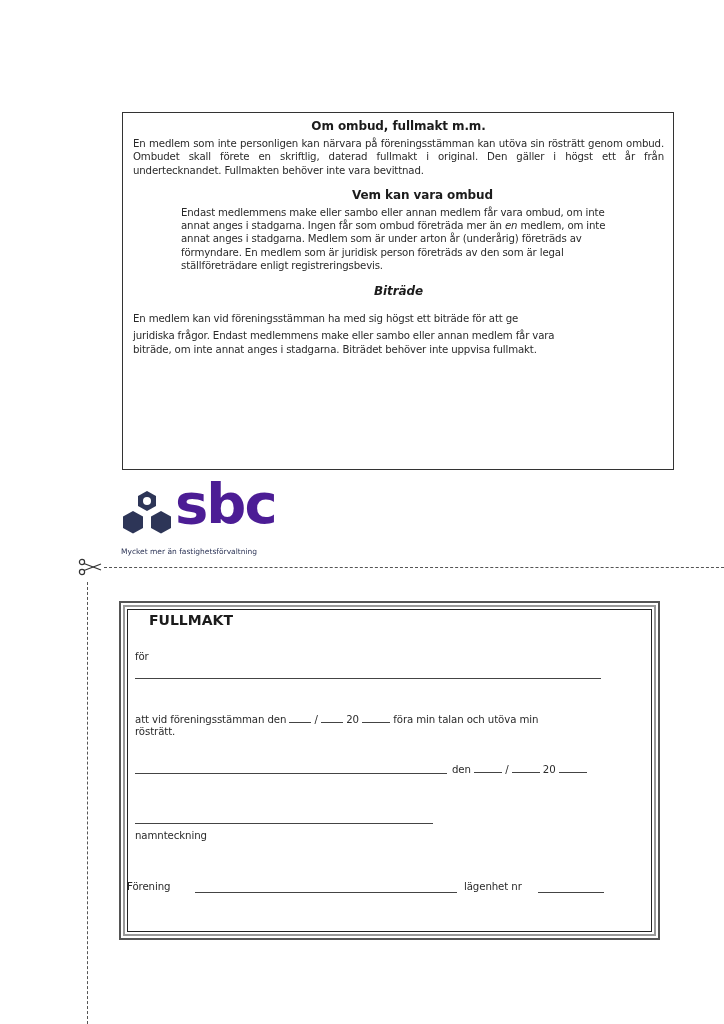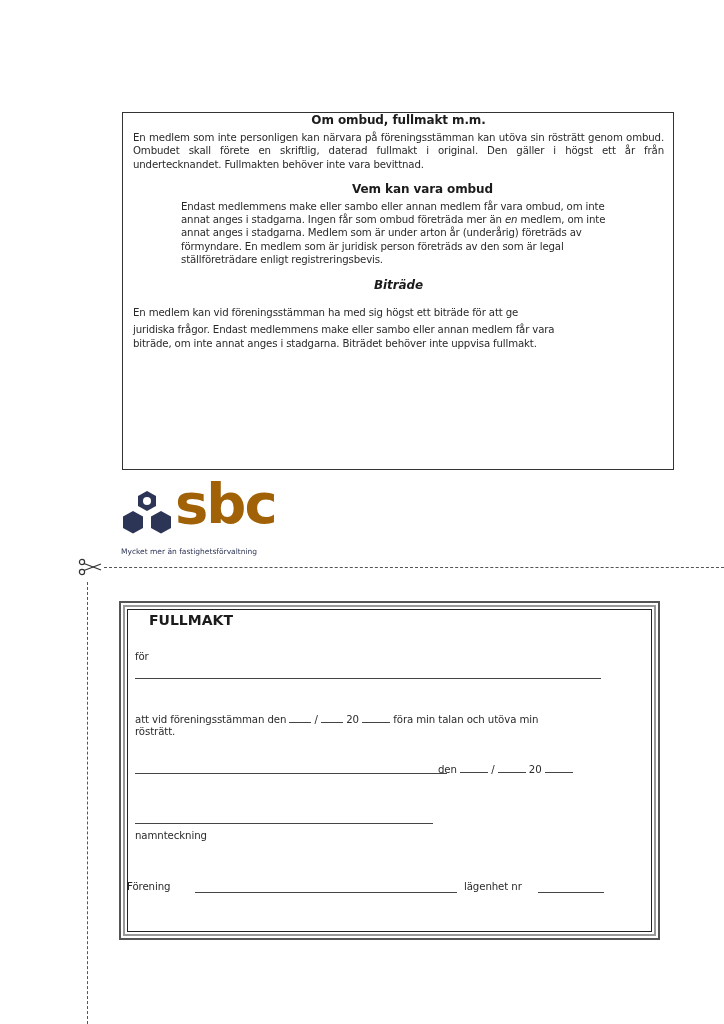--- a/index.html
+++ b/index.html
@@ -1,32 +1,32 @@
 <!DOCTYPE html>
 <html><head>
 <meta charset="utf-8">
 <style>
   html, body { margin: 0; padding: 0; background: #ffffff; }
   body { width: 724px; height: 1024px; position: relative; overflow: hidden;
          font-family: "DejaVu Sans", sans-serif; color: #222; }
 
   .info-box { position: absolute; left: 122px; top: 112px; width: 552px; height: 358px;
-              border: 1px solid #333; box-sizing: border-box; padding: 0 9px 0 10px; }
+              border: 1px solid #333; box-sizing: border-box; padding: 6px 9px 0 10px; }
   .info-box h2 { font-size: 12px; font-weight: bold; text-align: center; margin: 0 0 4px 0; color: #1c1c1c; letter-spacing: -0.1px; }
   .info-box p { font-size: 10.2px; line-height: 13.3px; margin: 0; color: #2a2a2a; letter-spacing: -0.15px; }
   .info-box p.justify { text-align: justify; text-align-last: left; }
   .sec2 { margin-top: 11px; margin-left: 48px; }
   .sec3 { margin-top: 12px; }
   .sec3 h2 { margin-bottom: 15px; font-style: italic; }
   .sec3 p.l1 { line-height: 11px; }
   .sec3 p.l2 { line-height: 15px; margin-top: 4px; }
 
   .logo { position: absolute; left: 121px; top: 489px; }
   .logo-mark { position: absolute; left: 0; top: 0; width: 52px; height: 48px; }
-  .logo-word { position: absolute; left: 54px; top: -18px; font-size: 56px; font-weight: bold; color: #a16207;
+  .logo-word { position: absolute; left: 54px; top: -18px; font-size: 56px; font-weight: bold; color: #4c1d95;
                letter-spacing: -2px; font-family: "DejaVu Sans", sans-serif; }
   .logo-tag { position: absolute; left: 0; top: 58px; font-size: 7.5px; color: #2d3557; white-space: nowrap; }
 
   .cut-h { position: absolute; left: 104px; top: 567px; width: 620px; height: 0;
            border-top: 1px dashed #555; }
   .cut-v { position: absolute; left: 87px; top: 582px; width: 0; height: 442px;
            border-left: 1px dashed #555; }
   .scissors { position: absolute; left: 78px; top: 558px; width: 24px; height: 18px; }
 
   .form-outer { position: absolute; left: 119px; top: 601px; width: 541px; height: 339px;
@@ -93,21 +93,21 @@
 
 <div class="f" style="left:135px; top:651px;">för</div>
 <div class="line" style="left:135px; top:678px; width:466px;"></div>
 
 <div class="f" style="left:135px; top:713px;">
   <span>att vid föreningsstämman den </span><span class="blank" style="width:22px;"></span><span> / </span><span class="blank" style="width:22px;"></span><span> 20 </span><span class="blank" style="width:28px;"></span><span> föra min talan och utöva min</span>
 </div>
 <div class="f" style="left:135px; top:726px;">rösträtt.</div>
 
 <div class="line" style="left:135px; top:773px; width:312px;"></div>
-<div class="f" style="left:438px; top:763px;">
+<div class="f" style="left:452px; top:763px;">
   <span>den</span>
   <span class="blank" style="width:28px;"></span>
   <span>/</span>
   <span class="blank" style="width:28px;"></span>
   <span>20</span>
   <span class="blank" style="width:28px;"></span>
 </div>
 
 <div class="line" style="left:135px; top:823px; width:298px;"></div>
 <div class="f" style="left:135px; top:830px;">namnteckning</div>

